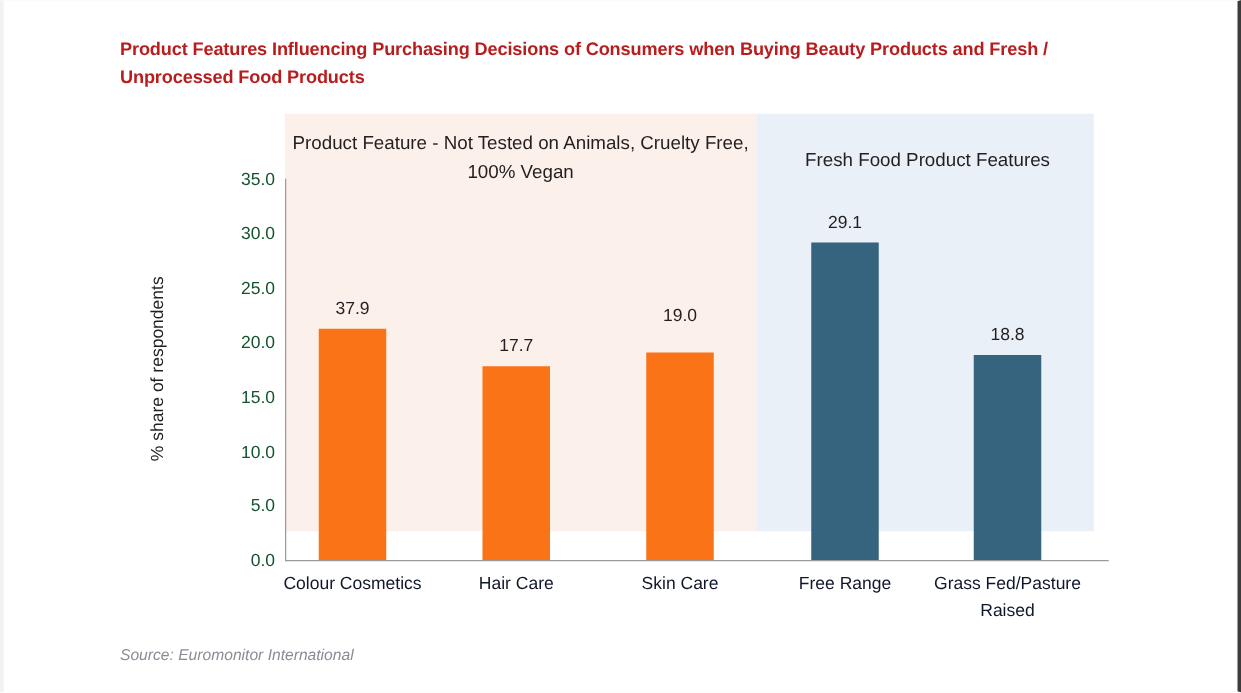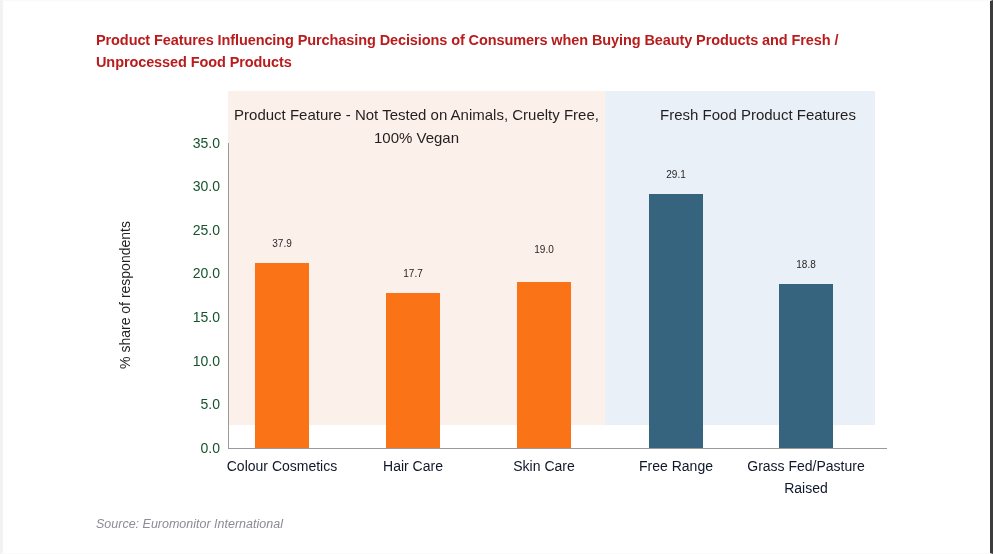--- a/index.html
+++ b/index.html
@@ -66,21 +66,21 @@
   }
   .band-label {
     position: absolute;
     top: 13px;
     text-align: center;
     font-size: 15px;
     color: #231f20;
     line-height: 1.5;
   }
   #band-beauty .band-label { left: 0; width: 377px; }
-  #band-food .band-label { left: 16px; width: 274px; }
+  #band-food .band-label { left: 0; width: 274px; margin-top: 14px; }
 
   
   #y-axis-line {
     position: absolute;
     left: 225px;
     top: 142px;
     width: 1px;
     height: 306px;
     background: #9a9a9a;
   }
@@ -128,21 +128,21 @@
     position: absolute;
     width: 54px;
   }
   .bar.orange { background: #fa7317; }
   .bar.teal   { background: #36637d; }
 
   .bar-value {
     position: absolute;
     width: 90px;
     text-align: center;
-    font-size: 10px;
+    font-size: 14px;
     color: #231f20;
   }
 
   .cat-label {
     position: absolute;
     top: 455px;
     width: 150px;
     text-align: center;
     font-size: 14px;
     color: #0f172a;

